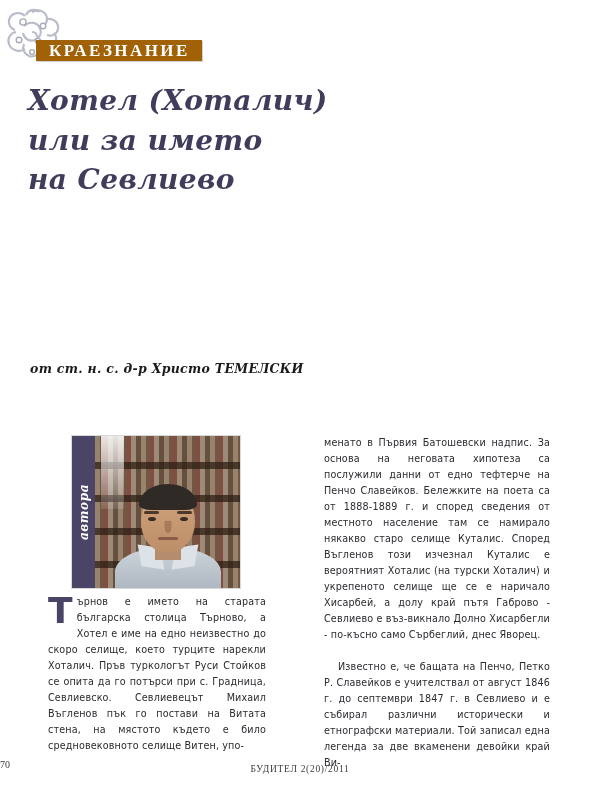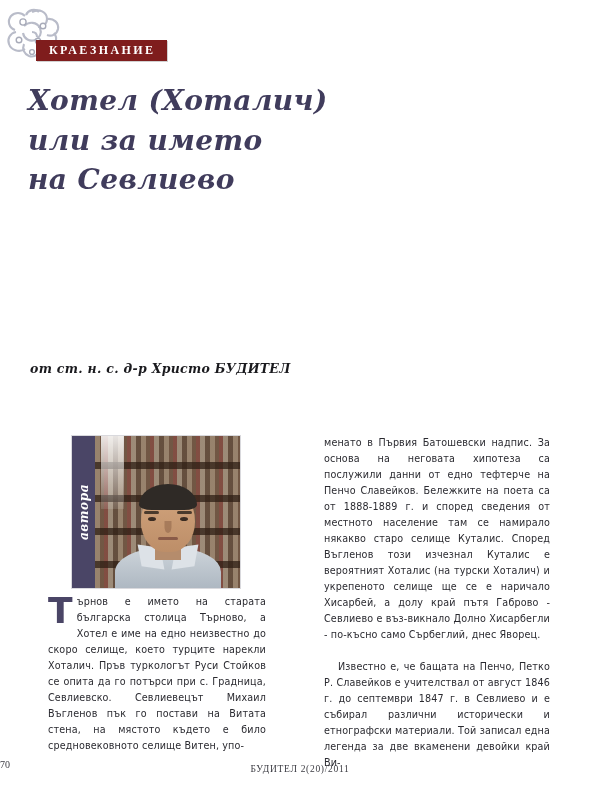--- a/index.html
+++ b/index.html
@@ -27,26 +27,26 @@
     height: 58px;
   }
 
   
   .rubric {
     position: absolute;
     left: 36px;
     top: 40px;
     height: 21px;
     padding: 0 12px 0 13px;
-    background: #7f1d1d;
+    background: #a16207;
     color: #ffffff;
     display: flex;
     align-items: center;
     font-family: "Liberation Serif", serif;
-    font-size: 12px;
+    font-size: 17px;
     font-weight: 700;
     letter-spacing: 2.4px;
     box-shadow: 1px 1px 0 rgba(0,0,0,0.18);
   }
 
   
   .headline {
     position: absolute;
     left: 28px;
     top: 62px;
@@ -344,21 +344,21 @@
   <div class="rubric">
     <span>КРАЕЗНАНИЕ</span>
   </div>
 
   <h1 class="headline">
     <span class="hl-line">Хотел (Хоталич)</span>
     <span class="hl-line">или за името</span>
     <span class="hl-line">на Севлиево</span>
   </h1>
 
-  <div class="byline">от ст. н. с. д-р Христо БУДИТЕЛ</div>
+  <div class="byline">от ст. н. с. д-р Христо ТЕМЕЛСКИ</div>
 
   <figure class="photo-block">
     <div class="photo-tab">
       <span>автора</span>
     </div>
     <div class="photo-img">
       <div class="shelf-bg"></div>
       <div class="shelf-books"></div>
       <div class="shelf-rows"></div>
       <div class="shelf-light"></div>

